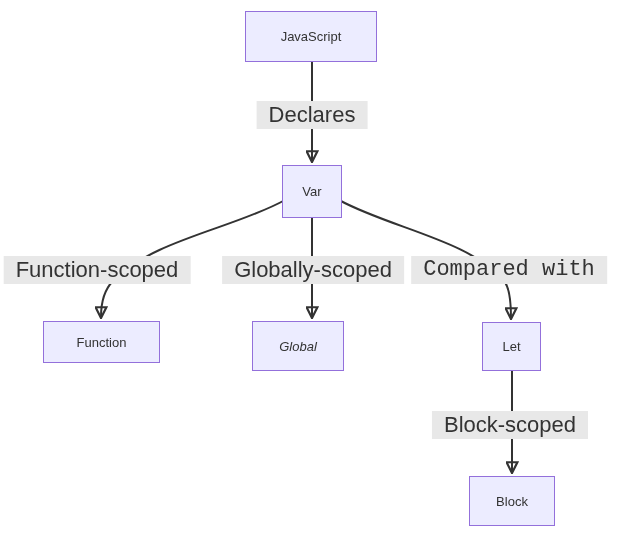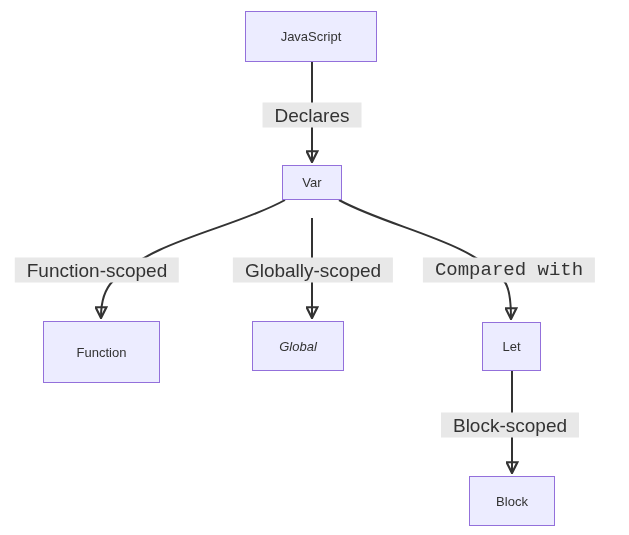--- a/index.html
+++ b/index.html
@@ -40,28 +40,28 @@
     border: 1px solid var(--node-border);
     font-size: 13px;
     line-height: 1;
     white-space: nowrap;
   }
   .edge-label {
     position: absolute;
     transform: translate(-50%, -50%);
     background: var(--label-bg);
     padding: 3px 12px;
-    font-size: 19px;
+    font-size: 22px;
     line-height: 1;
     white-space: nowrap;
   }
   
   #n-javascript { left: 245px; top: 11px;  width: 132px; height: 51px; }
-  #n-var        { left: 282px; top: 165px; width: 60px;  height: 35px; }
-  #n-function   { left: 43px;  top: 321px; width: 117px; height: 62px; }
+  #n-var        { left: 282px; top: 165px; width: 60px;  height: 53px; }
+  #n-function   { left: 43px;  top: 321px; width: 117px; height: 42px; }
   #n-global     { left: 252px; top: 321px; width: 92px;  height: 50px; font-style: italic; }
   #n-let        { left: 482px; top: 322px; width: 59px;  height: 49px; }
   #n-block      { left: 469px; top: 476px; width: 86px;  height: 50px; }
   
   #l-declares        { left: 312px; top: 115px; }
   #l-function-scoped { left: 97px;  top: 270px; }
   #l-globally-scoped { left: 313px; top: 270px; }
   #l-compared-with   { left: 509px; top: 270px; font-family: Liberation Mono, monospace; }
   #l-block-scoped    { left: 510px; top: 425px; }
 </style>

